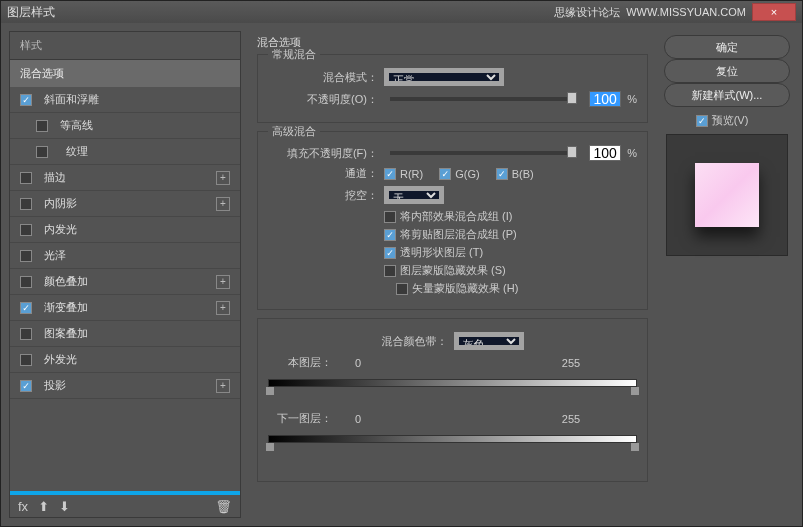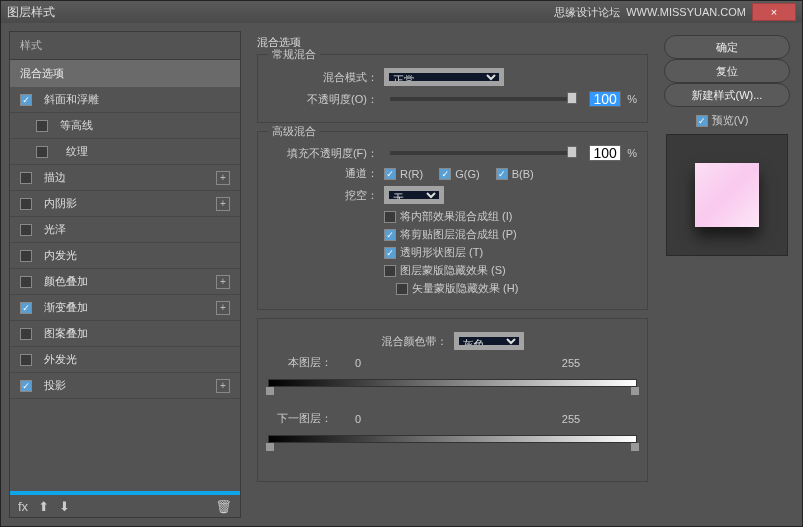--- a/index.html
+++ b/index.html
@@ -82,25 +82,25 @@
             <span class="lbl">描边</span>
             <span class="plus">+</span>
           </div>
           <div class="style-item">
             <span class="cb"></span>
             <span class="lbl">内阴影</span>
             <span class="plus">+</span>
           </div>
           <div class="style-item">
             <span class="cb"></span>
+            <span class="lbl">内发光</span>
+          </div>
+          <div class="style-item">
+            <span class="cb"></span>
             <span class="lbl">光泽</span>
-          </div>
-          <div class="style-item">
-            <span class="cb"></span>
-            <span class="lbl">内发光</span>
           </div>
           <div class="style-item">
             <span class="cb"></span>
             <span class="lbl">颜色叠加</span>
             <span class="plus">+</span>
           </div>
           <div class="style-item">
             <span class="cb on"></span>
             <span class="lbl">渐变叠加</span>
             <span class="plus">+</span>

